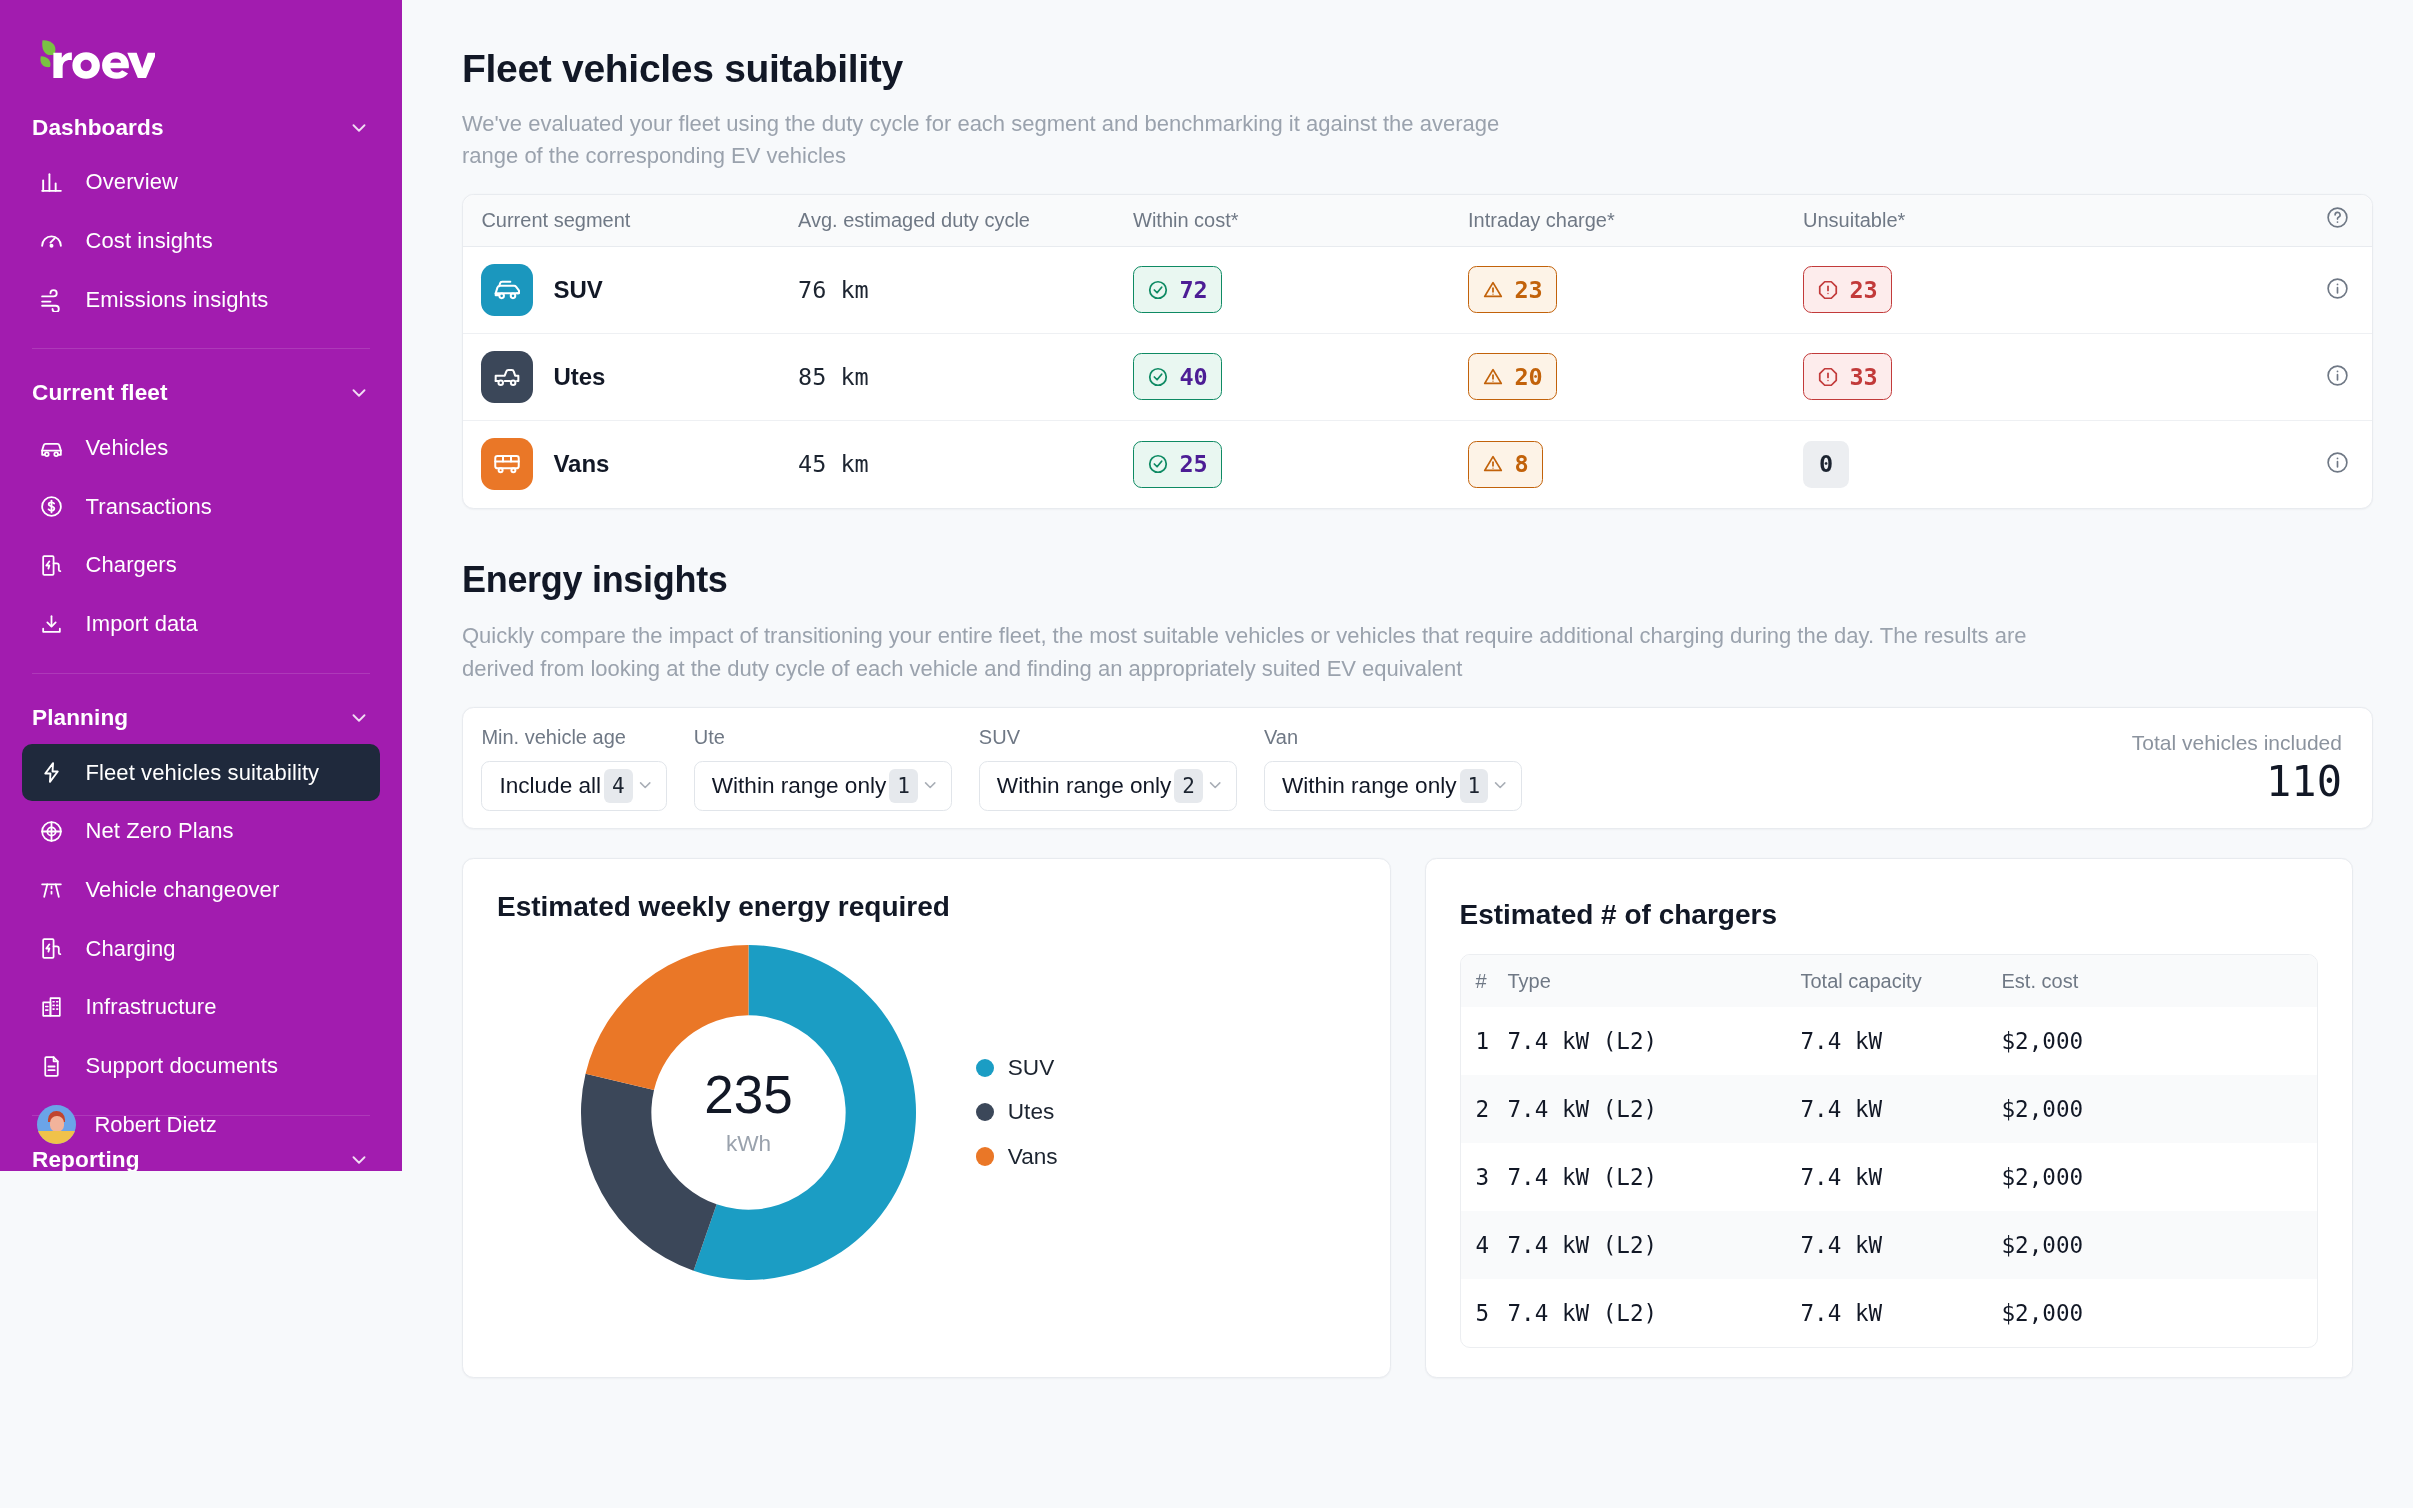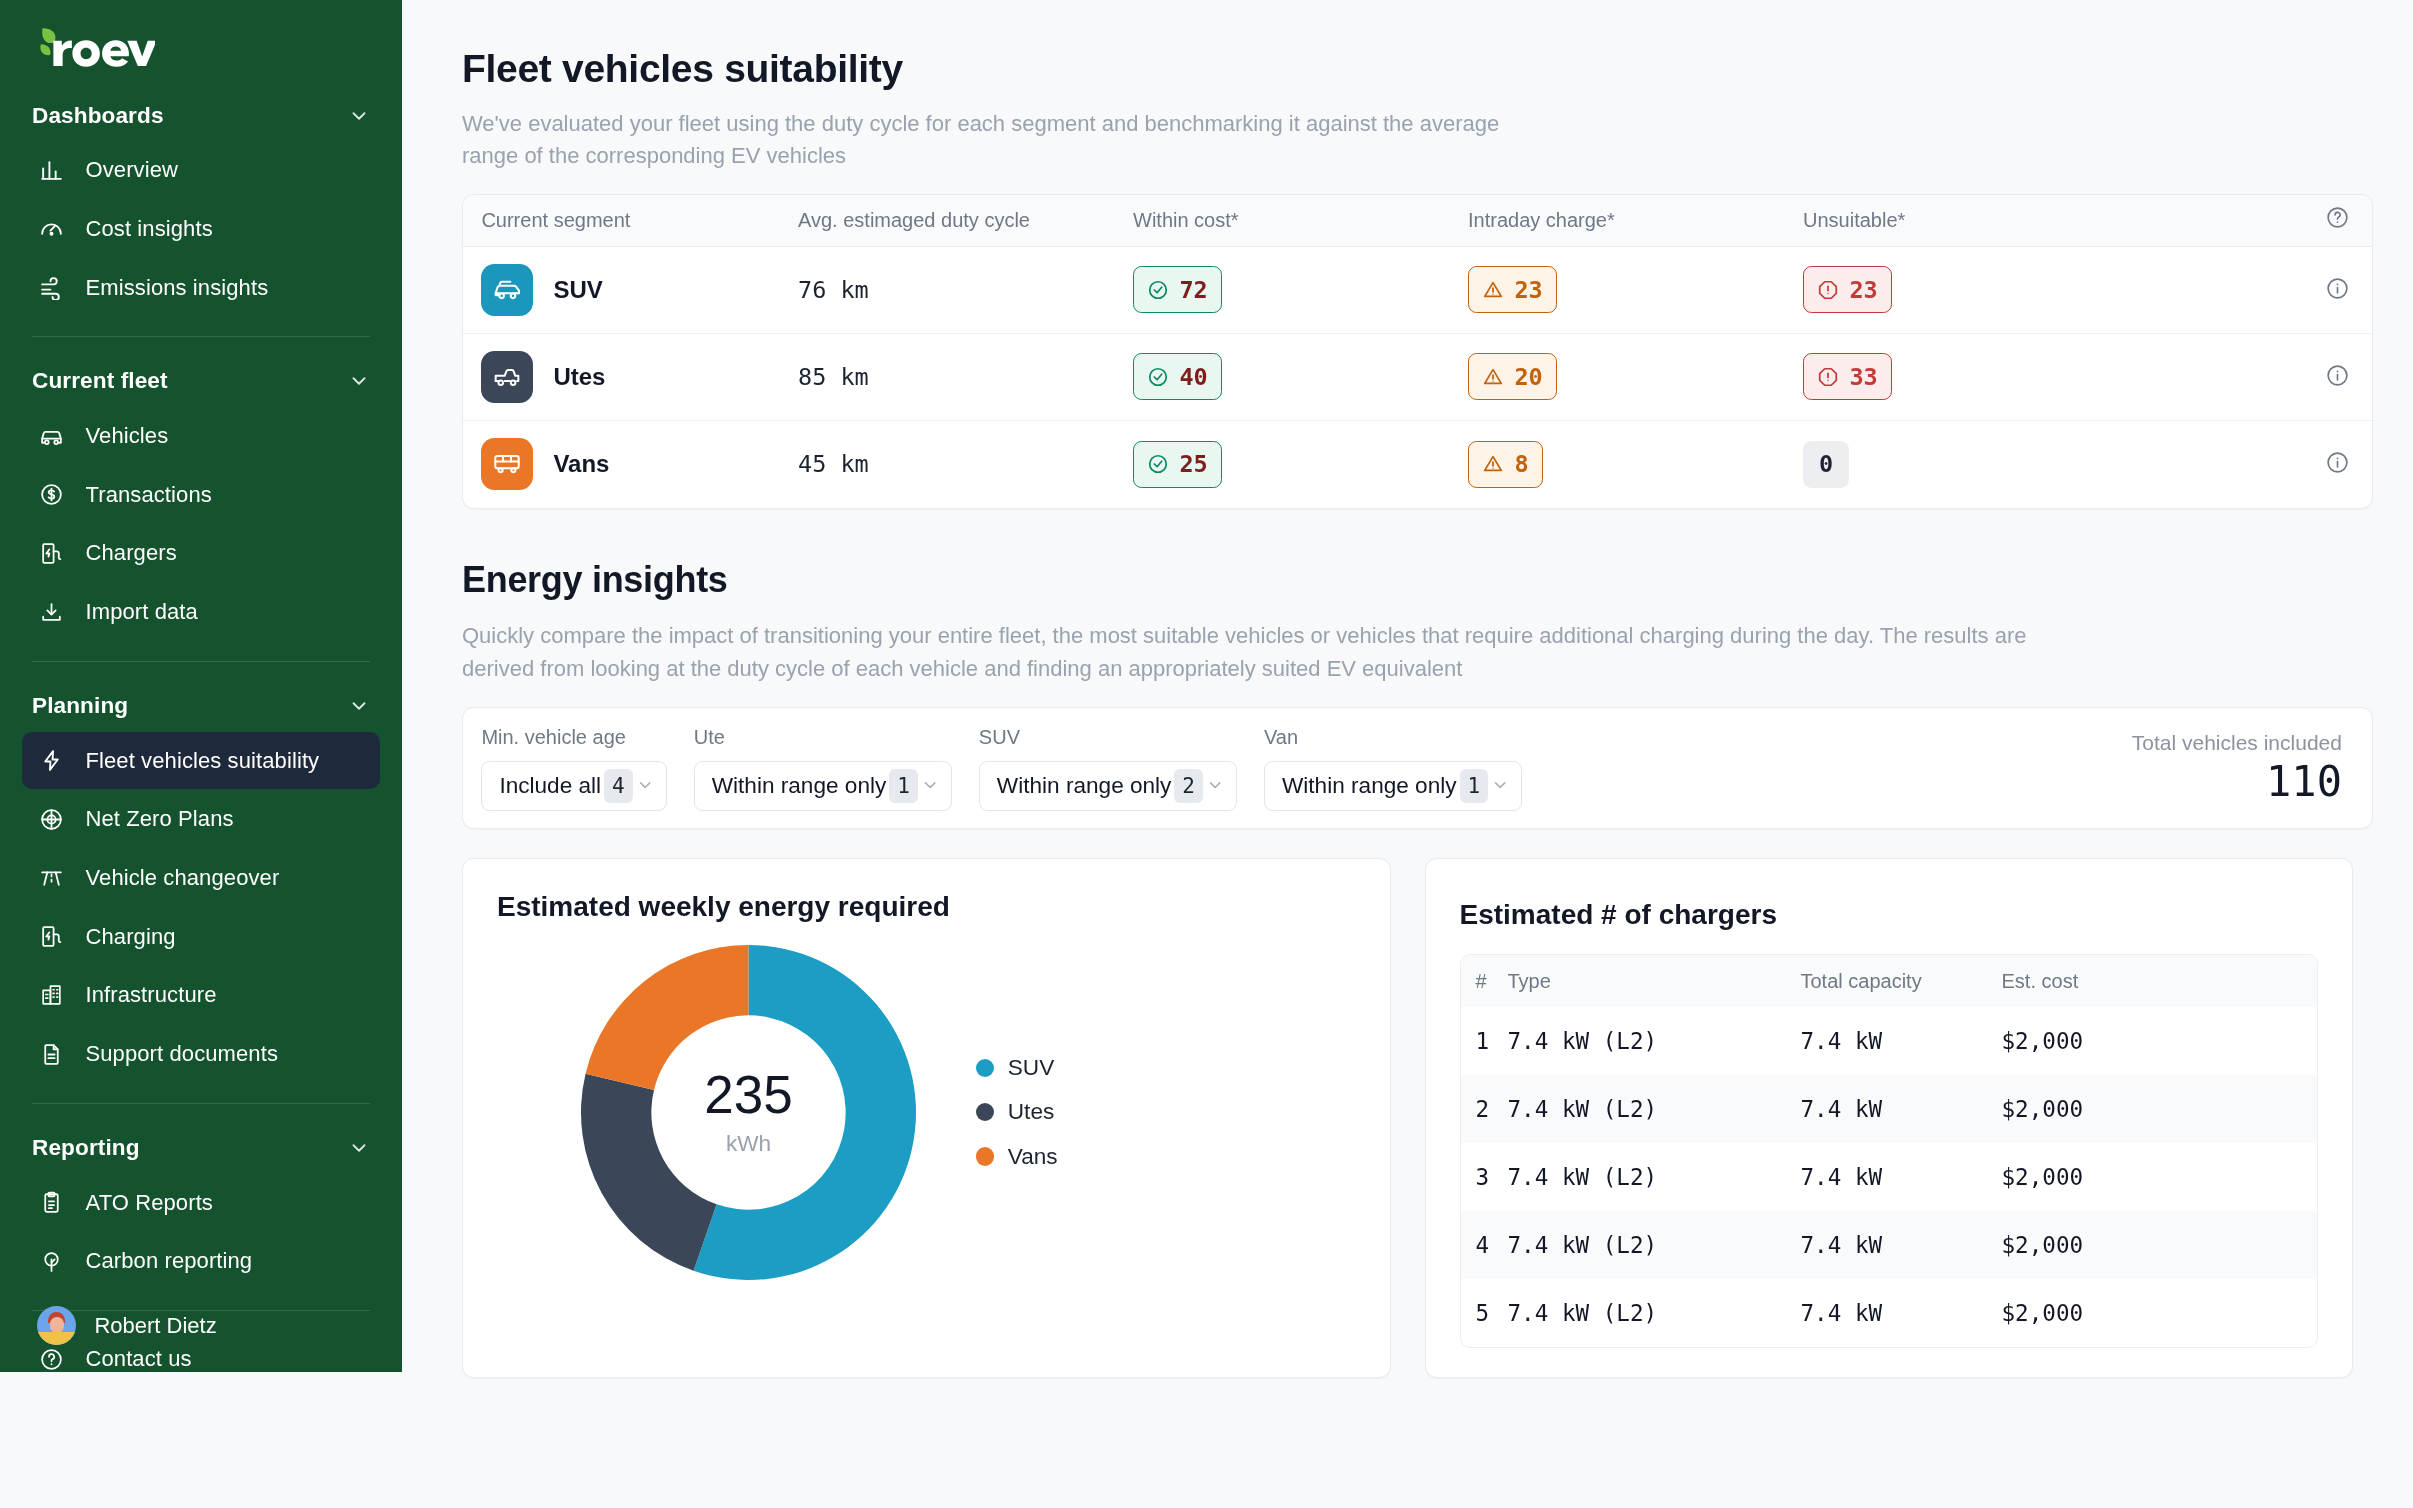--- a/index.html
+++ b/index.html
@@ -6,23 +6,23 @@
   html, body {
     width: 2413px; height: 1508px;
     font-family: "Liberation Sans", sans-serif;
     background: #f7f9fb;
     overflow: hidden;
   }
   .app { display: flex; width: 2413px; height: 1508px; }
 
   
   .sidebar {
-    width: 402px; flex: 0 0 402px; height: 1372px;
-    background: #14532d; color: #ffffff;
-    padding: 4px 22px; position: relative; overflow: hidden;
+    width: 402px; flex: 0 0 402px; height: 1171px;
+    background: #a21caf; color: #ffffff;
+    padding: 16px 22px; position: relative; overflow: hidden;
   }
   .logo-wrap { display: flex; align-items: center; height: 87px; padding-left: 6.7px; }
   .logo-mark { display:block; }
   .nav-group-head {
     display: flex; align-items: center; justify-content: space-between;
     padding: 0 10px; height: 49px;
     font-size: 22.6px; font-weight: bold; color: #ffffff; letter-spacing: 0.1px;
   }
   .chev { width: 22px; height: 22px; opacity: .85; }
   .nav-item {
@@ -77,21 +77,21 @@
     display: flex; align-items: center; justify-content: center; flex: 0 0 52px;
   }
   .seg-name { font-size: 24px; font-weight: bold; color: #121826; }
   .duty-val { font-family: "DejaVu Sans Mono", monospace; font-size: 23.5px; color: #1c2430; }
   .pill {
     display: inline-flex; align-items: center; gap: 10px;
     height: 47px; padding: 0 13.4px; border-radius: 8.4px;
     border: 1.3px solid transparent; font-family: "DejaVu Sans Mono", monospace;
     font-size: 23.5px; font-weight: bold;
   }
-  .pill.green { background: #e9f7f1; border-color: #0e8a63; color: #7f1d1d; text-align: right; }
+  .pill.green { background: #e9f7f1; border-color: #0e8a63; color: #4c1d95; text-align: right; }
   .pill.amber { background: #fdf3e7; border-color: #c2620a; color: #c2620a; }
   .pill.red   { background: #fdecec; border-color: #c23a3a; color: #c23a3a; }
   .pill.gray  { background: #eceef1; border-color: transparent; color: #1c2430; padding: 0 15px; }
 
   
   .sec-title { font-size: 36px; font-weight: bold; color: #121826; margin-top: 50px; letter-spacing: -0.3px;}
   .sec-sub { font-size: 22px; line-height: 1.5; color: #9aa2ad; margin-top: 18.4px; max-width: 1617px; }
 
   .filter-bar {
     margin-top: 22px; width: 1911px; height: 122px;

